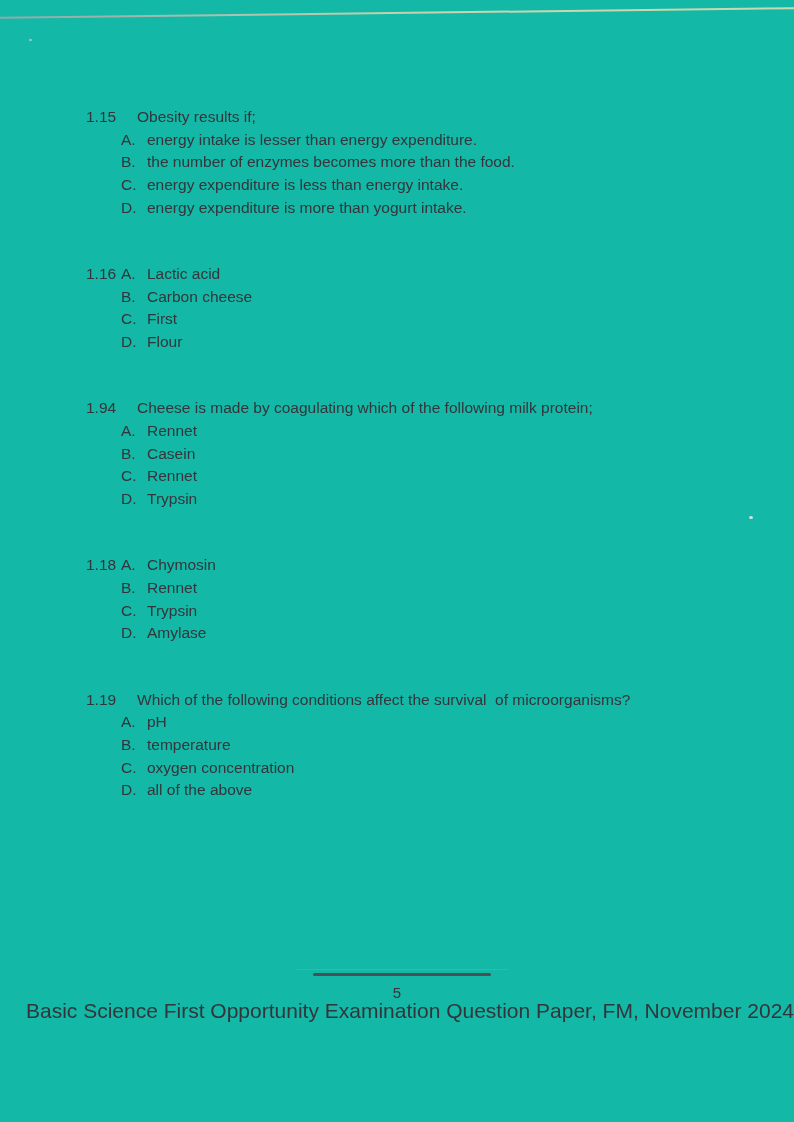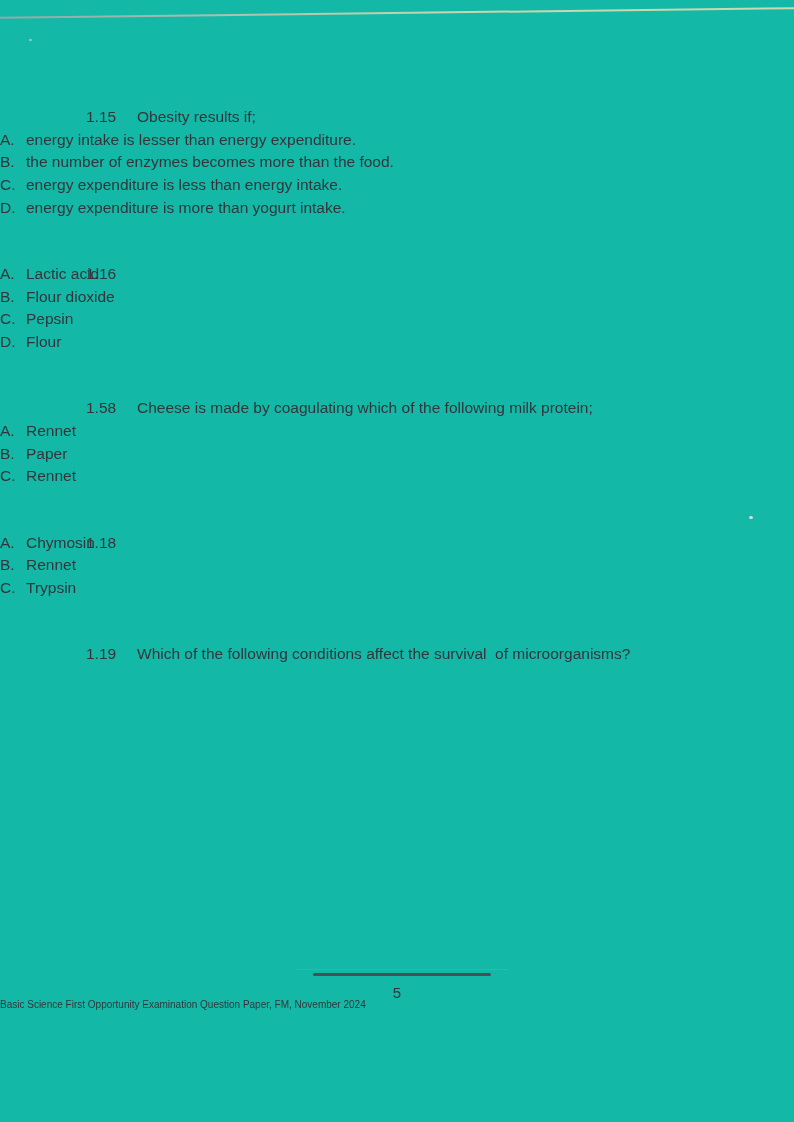--- a/index.html
+++ b/index.html
@@ -33,38 +33,38 @@
 
   .question { position: relative; margin-bottom: 43.5px; line-height: 22.7px; }
   .q-num { position: absolute; left: 86px; top: 0; }
   .q-text {
     margin-left: 113px;
     margin-right: 20px;
     text-indent: 24px;
     white-space: pre-wrap;
   }
   .options { margin: 0; padding: 0; list-style: none; }
-  .opt { }
+  .opt { padding-left: 121px; }
   .opt-letter { display: inline-block; width: 26px; }
 
   .footer-rule-thin {
     position: absolute; left: 296px; top: 969px;
     width: 212px; height: 1px; background: #8d9093;
   }
   .footer-rule-thick {
     position: absolute; left: 313px; top: 973px;
     width: 178px; height: 2.5px; background: #4b4e53; border-radius: 2px;
   }
   .page-number {
     position: absolute; top: 984px; left: 0; width: 100%;
     text-align: center; font-size: 15px;
   }
   .footer-text {
     position: absolute; top: 999px; left: 0; width: 100%;
-    text-align: left; font-size: 10px;
+    text-align: right; font-size: 21px;
   }
 </style>
 </head>
 <body>
 
 <div class="page">
   <div class="scan-line"></div>
   <div class="speck speck-a"></div>
   <div class="speck speck-b"></div>
 
@@ -78,48 +78,56 @@
         <li class="opt"><span class="opt-letter">B.</span><span>the number of enzymes becomes more than the food.</span></li>
         <li class="opt"><span class="opt-letter">C.</span><span>energy expenditure is less than energy intake.</span></li>
         <li class="opt"><span class="opt-letter">D.</span><span>energy expenditure is more than yogurt intake.</span></li>
       </ul>
     </div>
 
     <div class="question">
       <span class="q-num">1.16</span>
       <ul class="options">
         <li class="opt"><span class="opt-letter">A.</span><span>Lactic acid</span></li>
-        <li class="opt"><span class="opt-letter">B.</span><span>Flour dioxide</span></li>
-        <li class="opt"><span class="opt-letter">C.</span><span>Pepsin</span></li>
+        <li class="opt"><span class="opt-letter">B.</span><span>Carbon cheese</span></li>
+        <li class="opt"><span class="opt-letter">C.</span><span>First</span></li>
         <li class="opt"><span class="opt-letter">D.</span><span>Flour</span></li>
       </ul>
     </div>
 
     <div class="question">
-      <span class="q-num">1.58</span>
+      <span class="q-num">1.94</span>
       <div class="q-text">Cheese is made by coagulating which of the following milk protein;</div>
       <ul class="options">
         <li class="opt"><span class="opt-letter">A.</span><span>Rennet</span></li>
-        <li class="opt"><span class="opt-letter">B.</span><span>Paper</span></li>
+        <li class="opt"><span class="opt-letter">B.</span><span>Casein</span></li>
         <li class="opt"><span class="opt-letter">C.</span><span>Rennet</span></li>
+        <li class="opt"><span class="opt-letter">D.</span><span>Trypsin</span></li>
       </ul>
     </div>
 
     <div class="question">
       <span class="q-num">1.18</span>
       <ul class="options">
         <li class="opt"><span class="opt-letter">A.</span><span>Chymosin</span></li>
         <li class="opt"><span class="opt-letter">B.</span><span>Rennet</span></li>
         <li class="opt"><span class="opt-letter">C.</span><span>Trypsin</span></li>
+        <li class="opt"><span class="opt-letter">D.</span><span>Amylase</span></li>
       </ul>
     </div>
 
     <div class="question">
       <span class="q-num">1.19</span>
       <div class="q-text">Which of the following conditions affect the survival  of microorganisms?</div>
+      <ul class="options">
+        <li class="opt"><span class="opt-letter">A.</span><span>pH</span></li>
+        <li class="opt"><span class="opt-letter">B.</span><span>temperature</span></li>
+        <li class="opt"><span class="opt-letter">C.</span><span>oxygen concentration</span></li>
+        <li class="opt"><span class="opt-letter">D.</span><span>all of the above</span></li>
+      </ul>
     </div>
 
   </div>
 
   <div class="footer-rule-thin"></div>
   <div class="footer-rule-thick"></div>
   <div class="page-number">5</div>
   <div class="footer-text">Basic Science First Opportunity Examination Question Paper, FM, November 2024</div>
 </div>
 

